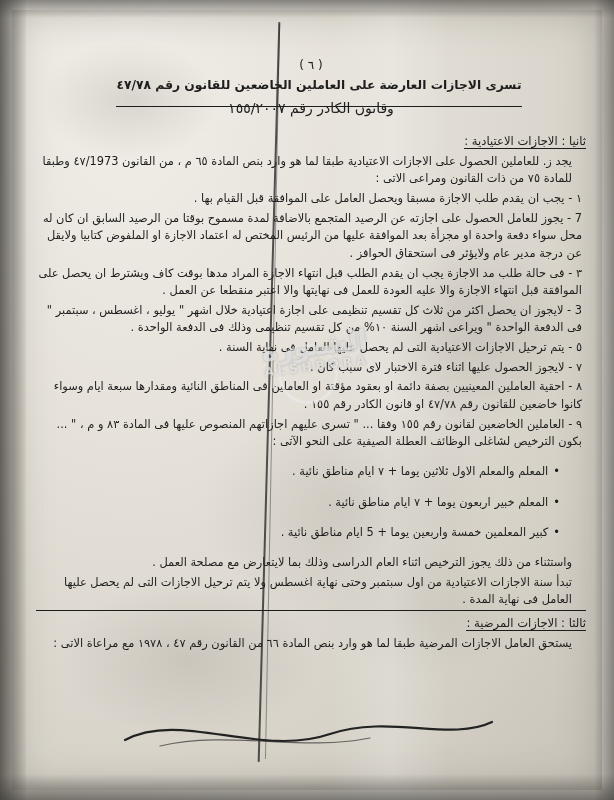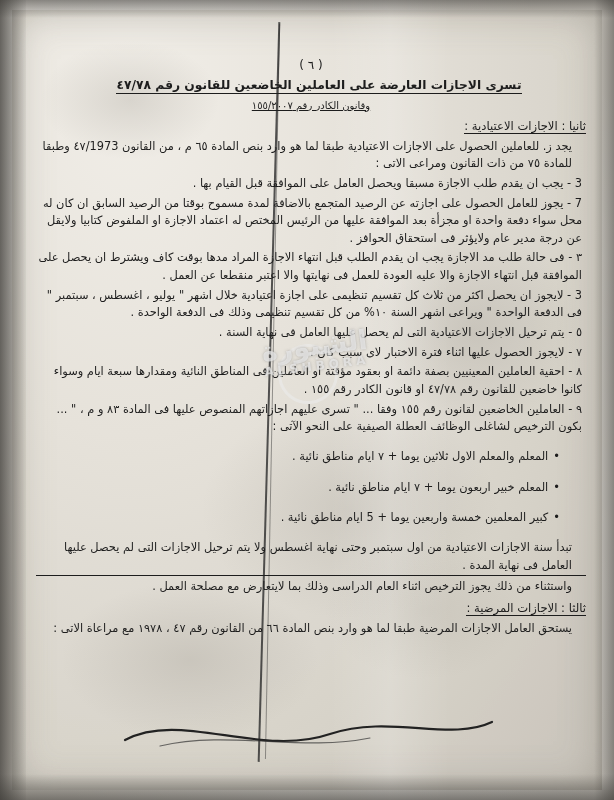--- a/index.html
+++ b/index.html
@@ -98,28 +98,27 @@
   }
   .title {
     text-align: center;
     font-size: 12.3px;
     font-weight: bold;
     line-height: 1.5;
     margin-bottom: 3px;
   }
   .title .u {
     border-bottom: 1px solid #1d1d1d;
-    padding-bottom: 1px;
+    padding-bottom: 14px;
     margin-left: 16px;
   }
   .refline {
     text-align: center;
-    font-size: 10px;
-    margin-bottom: 5px;
-    text-decoration: underline;
+    font-size: 14px;
+    margin-bottom: 14px;
   }
   .sec-head {
     font-size: 11.6px;
     font-weight: normal;
     margin-top: 4px;
   }
   .sec-head .u { border-bottom: 1px solid #1d1d1d; }
   p.item {
     margin: 2.5px 0;
     text-indent: 0;
@@ -222,35 +221,35 @@
     <div class="title">
       <span class="u">تسرى الاجازات العارضة على العاملين الخاضعين للقانون رقم ٤٧/٧٨</span>
     </div>
     <div class="refline">وقانون الكادر رقم ١٥٥/٢٠٠٧</div>
 
     <div class="sec-head">
       <span class="u">ثانيا : الاجازات الاعتيادية :</span>
     </div>
     <p class="cont">يجد ز. للعاملين الحصول على الاجازات الاعتيادية طبقا لما هو وارد بنص المادة ٦٥ م ، من القانون ٤٧/1973 وطبقا للمادة ٧٥ من ذات القانون ومراعى الاتى :</p>
 
-    <p class="item">3 - يجب ان يقدم طلب الاجازة مسبقا ويحصل العامل على الموافقة قبل القيام بها .</p>
+    <p class="item">١ - يجب ان يقدم طلب الاجازة مسبقا ويحصل العامل على الموافقة قبل القيام بها .</p>
     <p class="item">7 - يجوز للعامل الحصول على اجازته عن الرصيد المتجمع بالاضافة لمدة مسموح بوقتا من الرصيد السابق ان كان له محل سواء دفعة واحدة او مجزأة بعد الموافقة عليها من الرئيس المختص له اعتماد الاجازة او الملفوض كتابيا ولايقل عن درجة مدير عام ولايؤثر فى استحقاق الحوافز .</p>
     <p class="item">٣ - فى حالة طلب مد الاجازة يجب ان يقدم الطلب قبل انتهاء الاجازة المراد مدها بوقت كاف ويشترط ان يحصل على الموافقة قبل انتهاء الاجازة والا عليه العودة للعمل فى نهايتها والا اعتبر منقطعا عن العمل .</p>
     <p class="item">3 - لايجوز ان يحصل اكثر من ثلاث كل تقسيم تنظيمى على اجازة اعتيادية خلال اشهر " يوليو ، اغسطس ، سبتمبر " فى الدفعة الواحدة " ويراعى اشهر السنة ١٠% من كل تقسيم تنظيمى وذلك فى الدفعة الواحدة .</p>
     <p class="item">٥ - يتم ترحيل الاجازات الاعتيادية التى لم يحصل عليها العامل فى نهاية السنة .</p>
     <p class="item">٧ - لايجوز الحصول عليها اثناء فترة الاختبار لاى سبب كان .</p>
     <p class="item">٨ - احقية العاملين المعينيين بصفة دائمة او بعقود مؤقتة او العاملين فى المناطق النائية ومقدارها سبعة ايام وسواء كانوا خاضعين للقانون رقم ٤٧/٧٨ او قانون الكادر رقم ١٥٥ .</p>
     <p class="item">٩ - العاملين الخاضعين لقانون رقم ١٥٥ وفقا ... " تسرى عليهم اجازاتهم المنصوص عليها فى المادة ٨٣ و م ، " ... بكون الترخيص لشاغلى الوظائف العطلة الصيفية على النحو الآتى :</p>
 
     <p class="bullet">المعلم والمعلم الاول ثلاثين يوما + ٧ ايام مناطق نائية .</p>
     <p class="bullet">المعلم خبير اربعون يوما + ٧ ايام مناطق نائية .</p>
     <p class="bullet">كبير المعلمين خمسة واربعين يوما + 5 ايام مناطق نائية .</p>
 
+    <p class="cont">واستثناء من ذلك يجوز الترخيص اثناء العام الدراسى وذلك بما لايتعارض مع مصلحة العمل .</p>
     <p class="cont strike-under">تبدأ سنة الاجازات الاعتيادية من اول سبتمبر وحتى نهاية اغسطس ولا يتم ترحيل الاجازات التى لم يحصل عليها العامل فى نهاية المدة .</p>
-    <p class="cont">واستثناء من ذلك يجوز الترخيص اثناء العام الدراسى وذلك بما لايتعارض مع مصلحة العمل .</p>
 
     <div class="sec-head">
       <span class="u">ثالثا : الاجازات المرضية :</span>
     </div>
     <p class="cont">يستحق العامل الاجازات المرضية طبقا لما هو وارد بنص المادة ٦٦ من القانون رقم ٤٧ ، ١٩٧٨ مع مراعاة الاتى :</p>
   </div>
 
   <div class="wm-circle"></div>
   <div class="watermark">
     <span>الشبورة</span>

